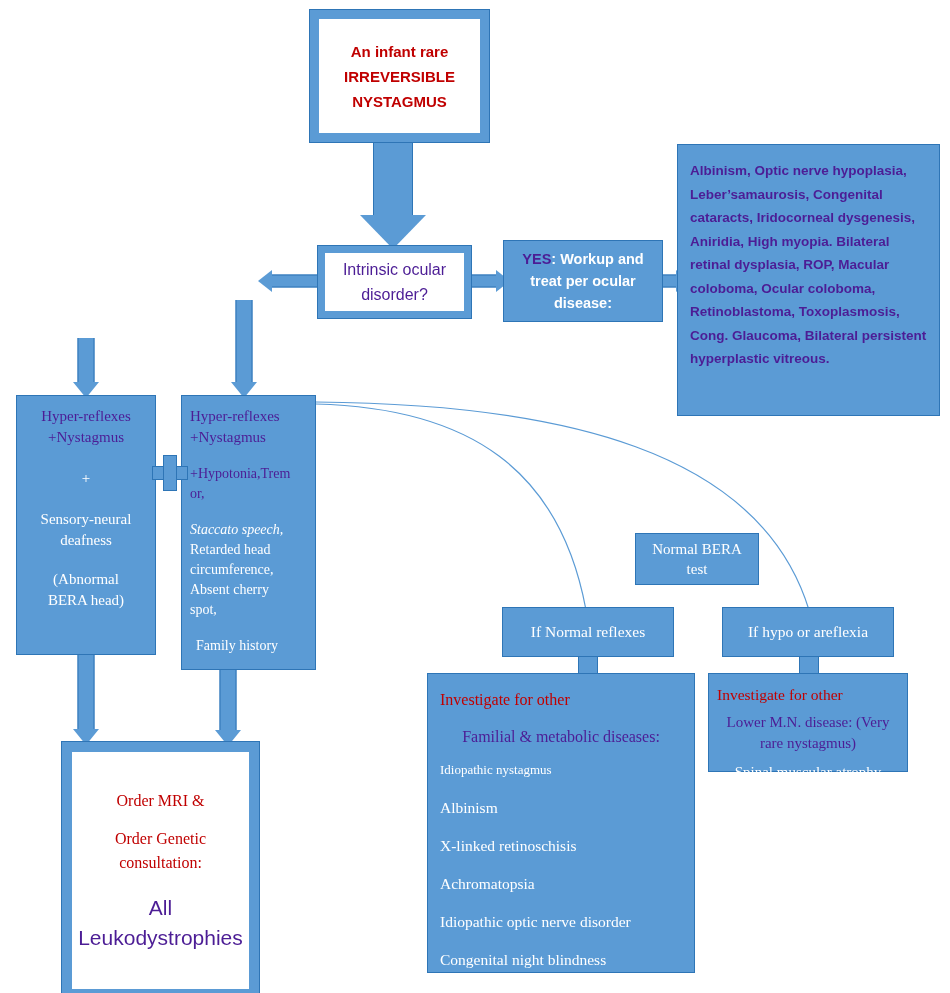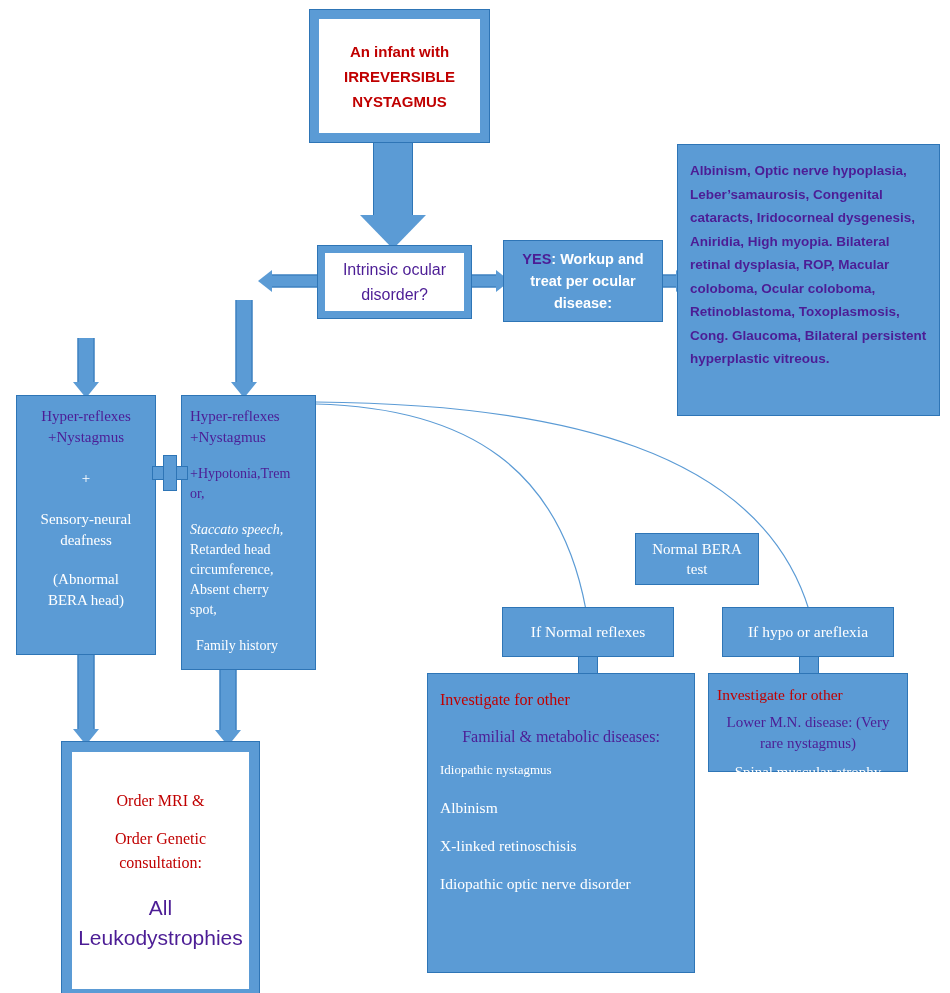--- a/index.html
+++ b/index.html
@@ -206,21 +206,21 @@
     <path d="M 316,402 C 560,404 760,450 809,610" fill="none" stroke="#5B9BD5" stroke-width="1.2"></path>
   </svg>
 
   <div class="plus-shape" style="left:152px; top:455px; width:36px; height:36px;">
     <div class="h" style="left:0; top:11px; width:36px; height:14px;"></div>
     <div class="v" style="left:11px; top:0; width:14px; height:36px;"></div>
   </div>
 
   <div class="box white-fill" style="left:309px; top:9px; width:181px; height:134px;">
     <div class="inner-white">
-      <span class="ln sans bold c-red" style="font-size:15px; line-height:25px;">An infant with</span>
+      <span class="ln sans bold c-red" style="font-size:15px; line-height:25px;">An infant rare</span>
       <span class="ln sans bold c-red" style="font-size:15px; line-height:25px;">IRREVERSIBLE</span>
       <span class="ln sans bold c-red" style="font-size:15px; line-height:25px;">NYSTAGMUS</span>
     </div>
   </div>
 
   <div class="box white-fill" style="left:317px; top:245px; width:155px; height:74px; padding:7px;">
     <div class="inner-white">
       <span class="ln sans c-black" style="font-size:16px; line-height:25px;">Intrinsic ocular</span>
       <span class="ln sans c-black" style="font-size:16px; line-height:25px;">disorder?</span>
     </div>
@@ -282,21 +282,23 @@
   <div class="box ctr" style="left:722px; top:607px; width:172px; height:50px; padding:4px;">
     <span class="ln serif c-white" style="font-size:15.5px; line-height:22px;">If hypo or areflexia</span>
   </div>
 
   <div class="box lft" style="left:427px; top:673px; width:268px; height:300px; padding:14px 12px; justify-content:flex-start;">
     <span class="ln serif c-red" style="font-size:16px; line-height:24px;">Investigate for other</span>
     <span class="ln serif c-black ctr" style="font-size:16px; line-height:24px; margin-top:13px;">Familial &amp; metabolic diseases:</span>
     <span class="ln serif c-white" style="font-size:13px; line-height:23px; margin-top:9px;">Idiopathic nystagmus</span>
     <span class="ln serif c-white" style="font-size:15.5px; line-height:23px; margin-top:15px;">Albinism</span>
     <span class="ln serif c-white" style="font-size:15.5px; line-height:23px; margin-top:15px;">X-linked retinoschisis</span>
+    <span class="ln serif c-white" style="font-size:15.5px; line-height:23px; margin-top:15px;">Achromatopsia</span>
     <span class="ln serif c-white" style="font-size:15.5px; line-height:23px; margin-top:15px;">Idiopathic optic nerve disorder</span>
+    <span class="ln serif c-white" style="font-size:15.5px; line-height:23px; margin-top:15px;">Congenital night blindness</span>
   </div>
 
   <div class="box ctr" style="left:708px; top:673px; width:200px; height:99px; padding:10px 8px; justify-content:flex-start;">
     <span class="ln serif c-red lft" style="font-size:15.5px; line-height:22px;">Investigate for other</span>
     <span class="ln serif c-black" style="font-size:15px; line-height:21px; margin-top:6px;">Lower M.N. disease: (Very</span>
     <span class="ln serif c-black" style="font-size:15px; line-height:21px;">rare nystagmus)</span>
     <span class="ln serif c-white" style="font-size:15px; line-height:21px; margin-top:8px;">Spinal muscular atrophy</span>
   </div>
 
 </div>

